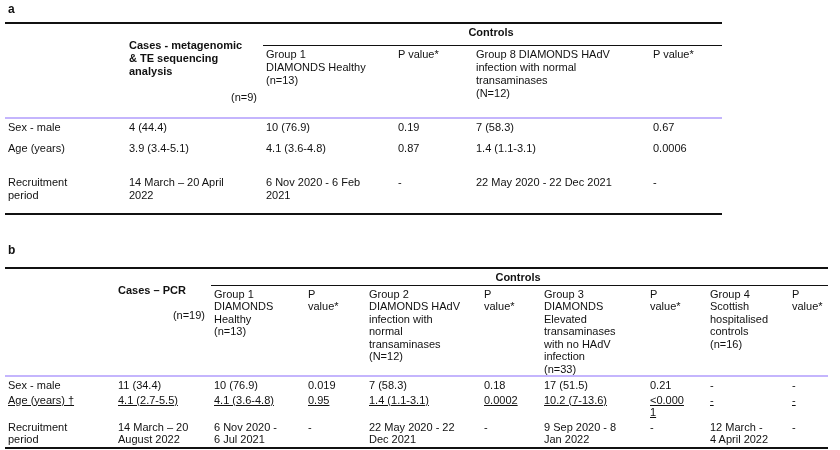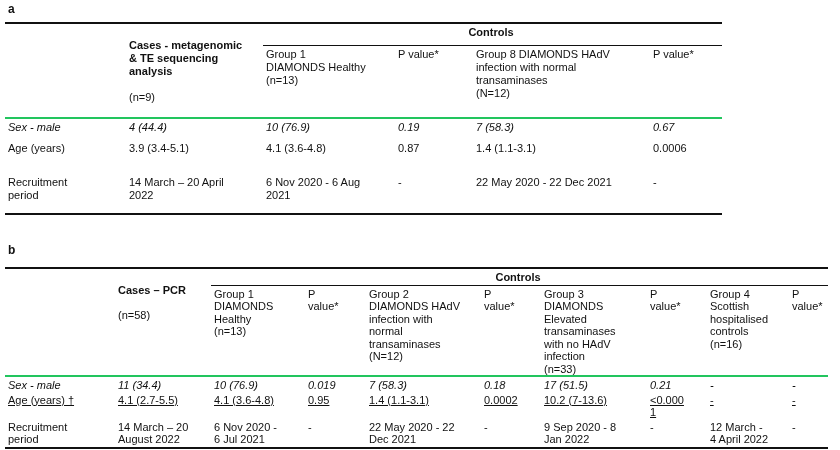--- a/index.html
+++ b/index.html
@@ -11,22 +11,22 @@
   .panel-label { position:absolute; left:8px; font-weight:bold; font-size:12px; }
   table.tbl {
     position:absolute; border-collapse:collapse; table-layout:fixed;
     border-top:2px solid #111; border-bottom:2px solid #111;
   }
   table.tbl td { vertical-align:top; white-space:pre-line; padding:2px 6px 0 3px; }
   #ta td { line-height:13px; }
   #tb td { line-height:12.5px; }
   td.controls { text-align:center; font-weight:bold; border-bottom:1.5px solid #111; }
   td.cases .bold { font-weight:bold; display:block; }
-  td.cases .reg { display:block; }
-  tr.first-body td { border-top:2px solid #22c55e;font-style:italic; }
+  td.cases .reg { display:block;text-align:right; }
+  tr.first-body td { border-top:2px solid #c4b5fd; }
   
   #ta tr.hr1 { height:20px; }
   #ta tr.hr2 { height:66px; }
   #ta tr.r1  { height:22px; }
   #ta tr.r2  { height:34px; }
   #ta tr.r3  { height:40px; }
   
   #tb tr.hr1 { height:17px; }
   #tb tr.hr2 { height:87px; }
   #tb tr.r1  { height:14px; }
@@ -83,21 +83,21 @@
     <td>4.1 (3.6-4.8)</td>
     <td>0.87</td>
     <td>1.4 (1.1-3.1)</td>
     <td>0.0006</td>
   </tr>
   <tr class="r3">
     <td>Recruitment
 period</td>
     <td>14 March – 20 April
 2022</td>
-    <td>6 Nov 2020 - 6 Aug
+    <td>6 Nov 2020 - 6 Feb
 2021</td>
     <td>-</td>
     <td>22 May 2020 - 22 Dec 2021</td>
     <td>-</td>
   </tr>
 </tbody>
   </table>
 
 <div class="panel-label" style="top:243px;">b</div>
 
@@ -112,21 +112,21 @@
     <col style="width:106px">
       <col style="width:60px">
       <col style="width:82px">
     <col style="width:39px">
   </colgroup>
   <tbody>
       <tr class="hr1">
     <td rowspan="2"></td>
     <td rowspan="2" class="cases">
       <span class="bold">Cases – PCR</span>
-      <span class="reg">(n=58)</span>
+      <span class="reg">(n=19)</span>
     </td>
     <td colspan="8" class="controls">Controls</td>
   </tr>
   <tr class="hr2">
     <td>Group 1
 DIAMONDS
 Healthy
 (n=13)</td>
     <td>P
 value*</td>

